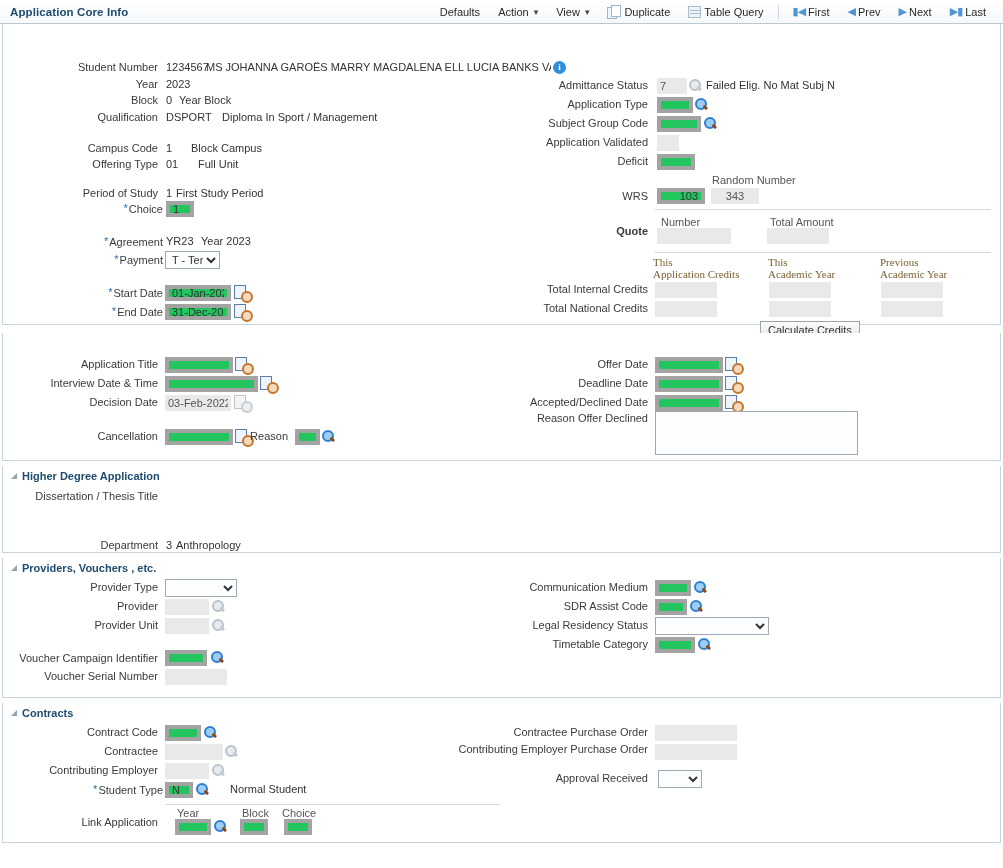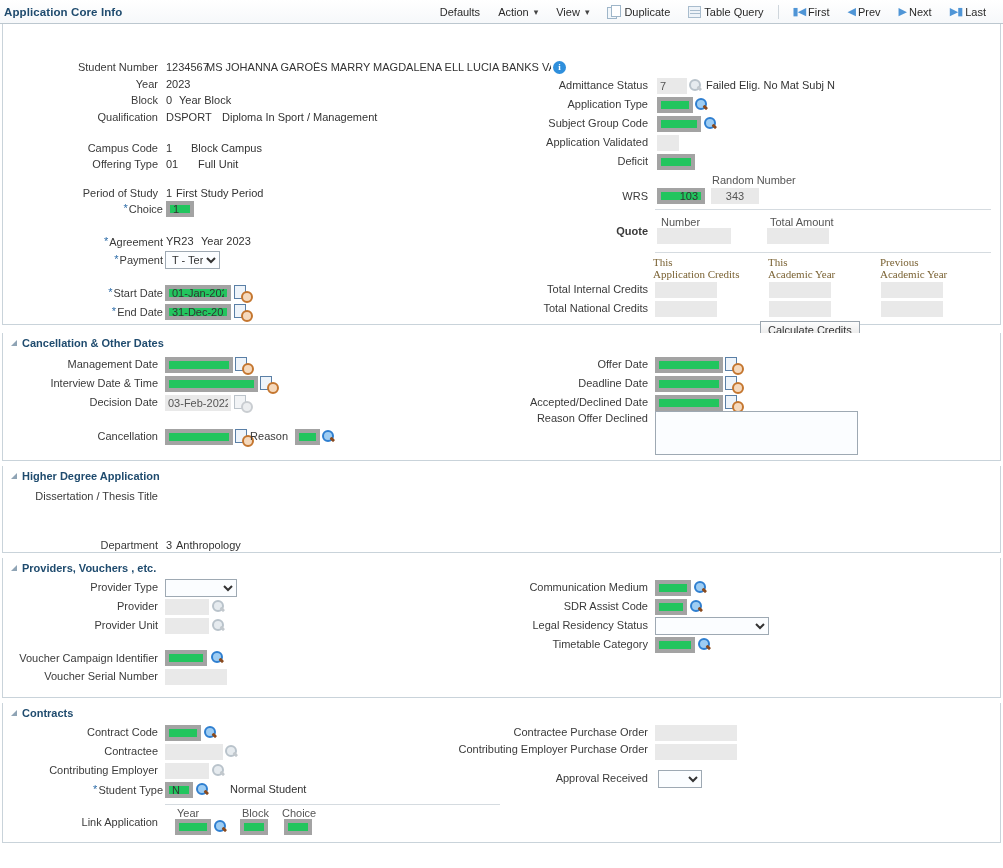--- a/index.html
+++ b/index.html
@@ -18,21 +18,21 @@
   
   .topbar {
     position: relative;
     height: 24px;
     border-bottom: 1px solid #bcc7cf;
     background: linear-gradient(#ffffff, #f6f8fa);
     display: flex; align-items: center;
   }
   .app-title {
     font-size: 11.5px; font-weight: bold; color: #1f4b6e;
-    padding-left: 4px; letter-spacing: .1px;
+    padding-left: 10px; letter-spacing: .1px;
   }
   .toolbar { margin-left: auto; display: flex; align-items: center; padding-right: 8px; height: 100%; }
   .tb-item {
     display: flex; align-items: center; gap: 3px;
     padding: 0 9px; height: 100%;
     color: #2a2a2a; font-size: 11px; cursor: default; white-space: nowrap;
   }
   .tb-item.menu::after {
     content: "\25BE"; font-size: 9px; color: #444; margin-left: 2px;
   }
@@ -320,26 +320,22 @@
 
     <div class="abs lbl" style="left:490px; top:278px; width:160px;">Total National Credits</div>
     <input class="fld ro" style="left: 652px; top: 277px; width: 62px; position: absolute;" readonly="" value="">
     <input class="fld ro" style="left: 766px; top: 277px; width: 62px; position: absolute;" readonly="" value="">
     <input class="fld ro" style="left: 878px; top: 277px; width: 62px; position: absolute;" readonly="" value="">
 
     <button class="btn abs" style="left:757px; top:297px;">Calculate Credits</button>
   </div>
 
   <div class="section" style="height:128px; margin-top:8px;">
-    <div class="sec-header">
-      <span class="tri"></span>
-      <span>Cancellation &amp; Other Dates</span>
-    </div>
-
-    <div class="abs lbl" style="left:0; top:25px; width:160px;">Management Date</div>
+
+    <div class="abs lbl" style="left:0; top:25px; width:160px;">Application Title</div>
     <input class="fld" style="left: 162px; top: 24px; width: 68px; position: absolute;" value="">
     <span class="dpk abs" style="left:232px; top:24px;"></span>
 
     <div class="abs lbl" style="left:0; top:44px; width:160px;">Interview Date &amp; Time</div>
     <input class="fld" style="left: 162px; top: 43px; width: 93px; position: absolute;" value="">
     <span class="dpk abs" style="left:257px; top:43px;"></span>
 
     <div class="abs lbl" style="left:0; top:63px; width:160px;">Decision Date</div>
     <input class="fld ro" style="left: 162px; top: 62px; width: 66px; position: absolute;" readonly="" value="03-Feb-2022">
     <span class="dpk dis abs" style="left:231px; top:62px;"></span>

